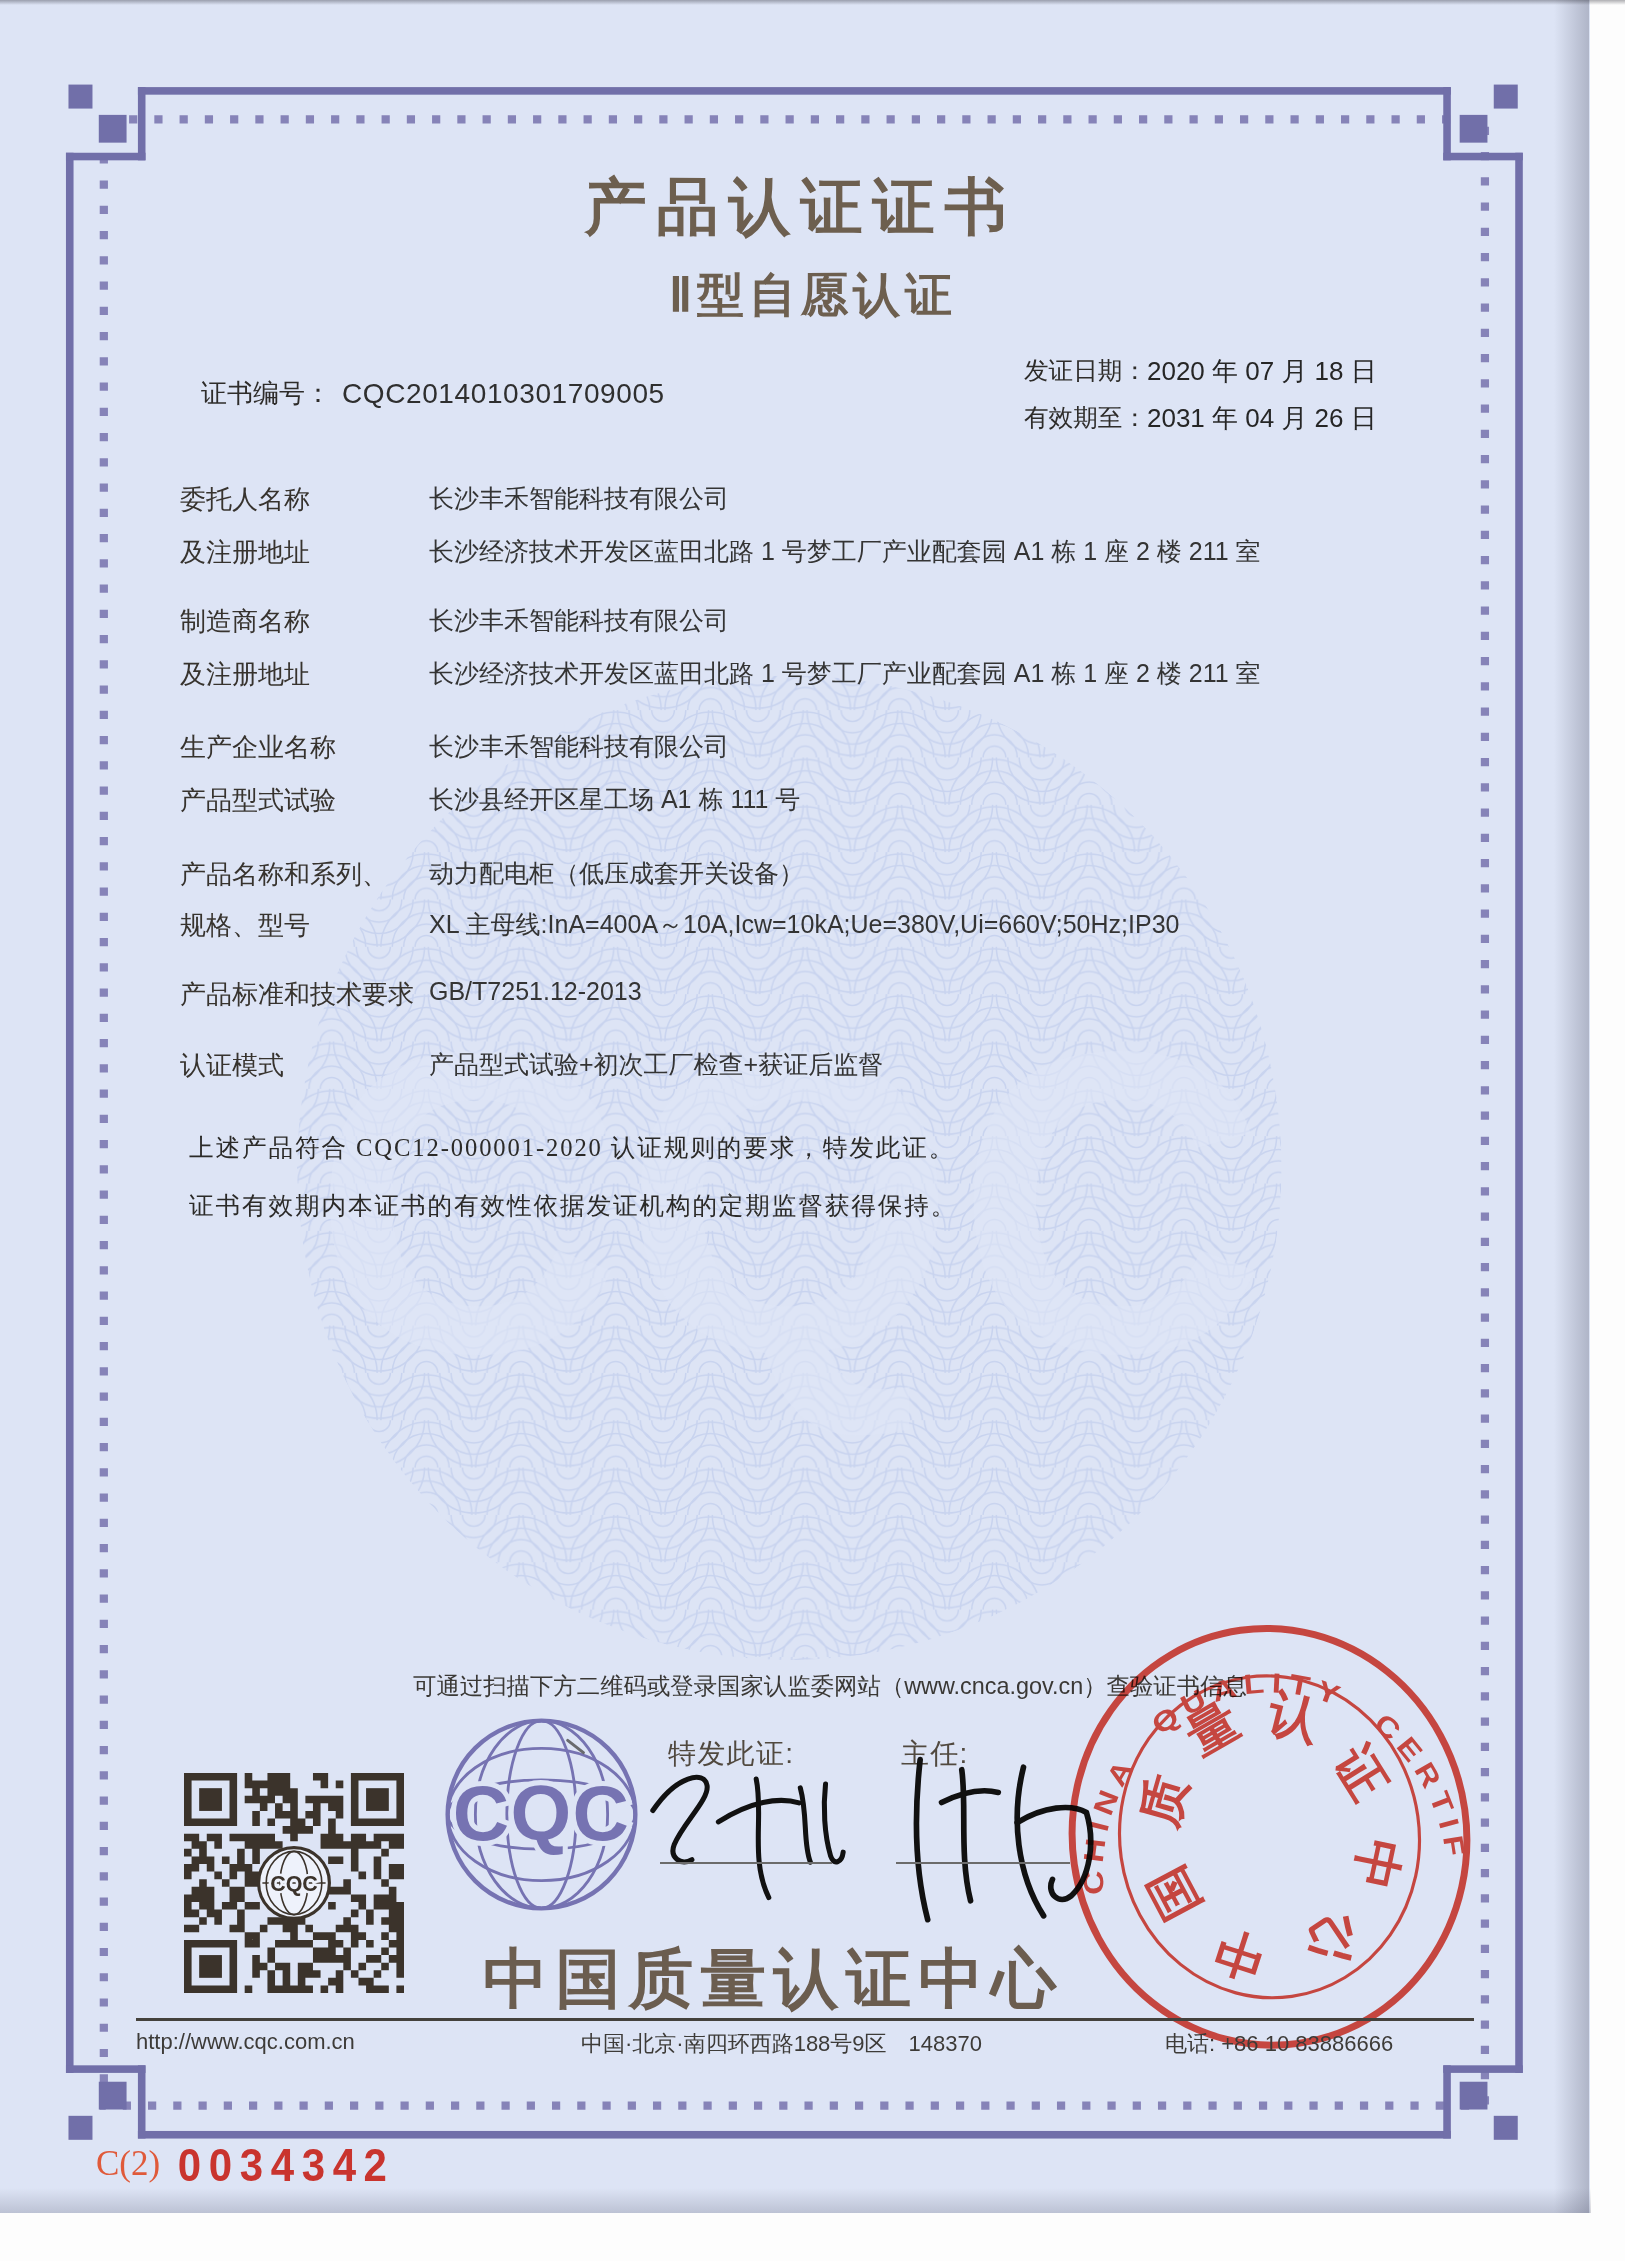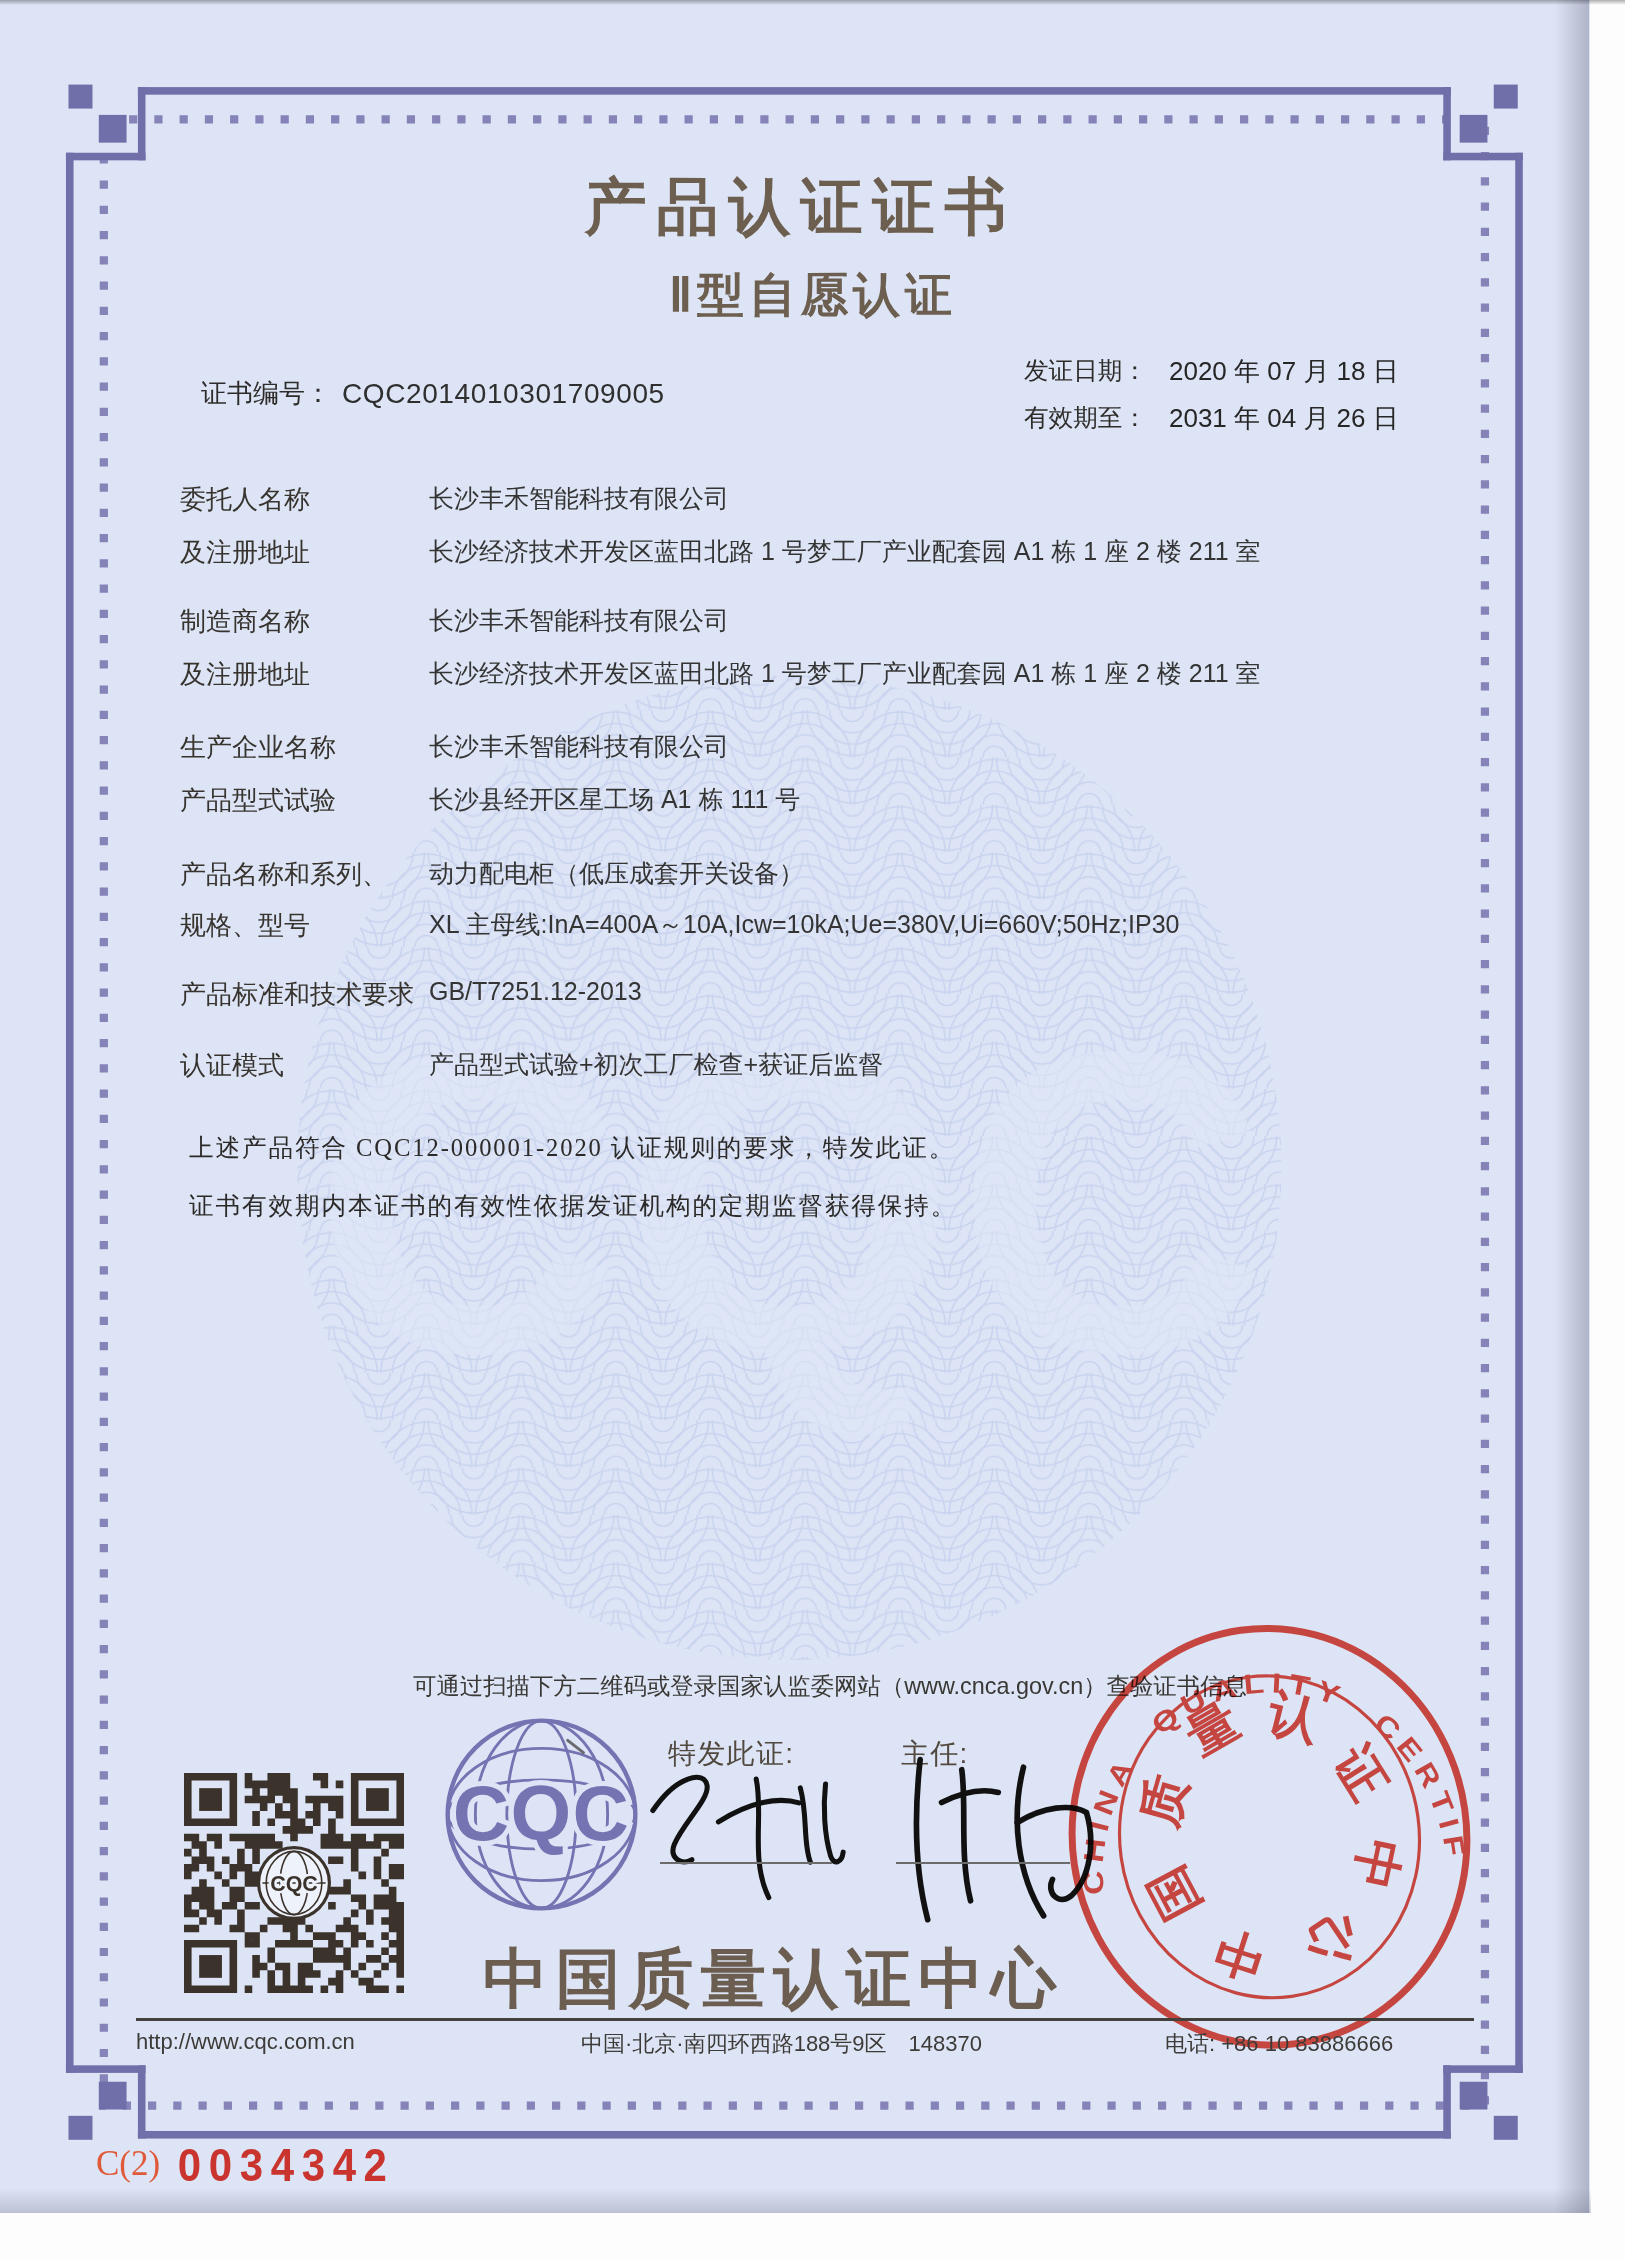--- a/index.html
+++ b/index.html
@@ -6,21 +6,21 @@
   body{width:1626px;height:2261px;position:relative;overflow:hidden;
        font-family:"Liberation Sans",sans-serif;}
   #paper{position:absolute;left:0;top:0;width:1626px;height:2261px;background:#dde4f5;}
   .abs{position:absolute;}
   
   .title{font-size:62px;font-weight:bold;color:#6d5f4f;letter-spacing:10px;white-space:nowrap;}
   .subtitle{font-size:47px;font-weight:bold;color:#6d5f4f;letter-spacing:5px;white-space:nowrap;}
   .kai{font-family:"Liberation Serif",serif;color:#2e2c2a;}
   .certno-label{font-size:26px;}
   .certno-value{font-size:28px;color:#2f2f2f;letter-spacing:0.6px;}
-  .date-row{display:flex;gap:22px;white-space:nowrap;}
+  .date-row{display:flex;gap:0;white-space:nowrap;}
   .date-label{font-size:24.6px;}
   .date-value{font-size:26px;color:#262626;}
   .field-row{display:flex;white-space:nowrap;}
   .field-label{width:249px;font-size:26px;font-weight:normal;color:#37332e;flex:0 0 249px;}
   .field-value{font-size:25px;color:#343434;}
   .statement{font-size:24.6px;letter-spacing:1.9px;white-space:nowrap;color:#2b2a28;}
   .scan-note{font-size:23.4px;color:#3a3835;white-space:nowrap;}
   .sign-label{font-size:28px;color:#51493f;letter-spacing:1.3px;white-space:nowrap;}
   .issuer-cn{font-size:65px;font-weight:bold;color:#6b5d4f;letter-spacing:7.6px;white-space:nowrap;}
   .footer-text{font-size:22px;color:#3d3b38;white-space:nowrap;}

